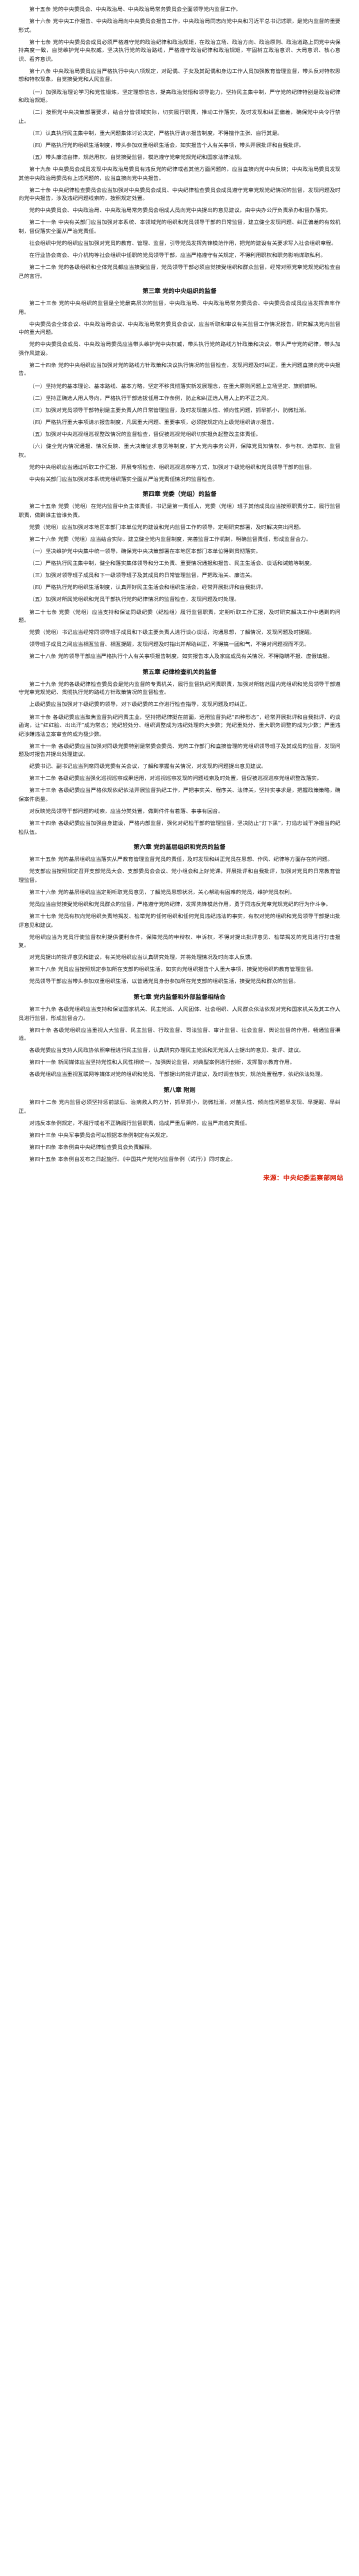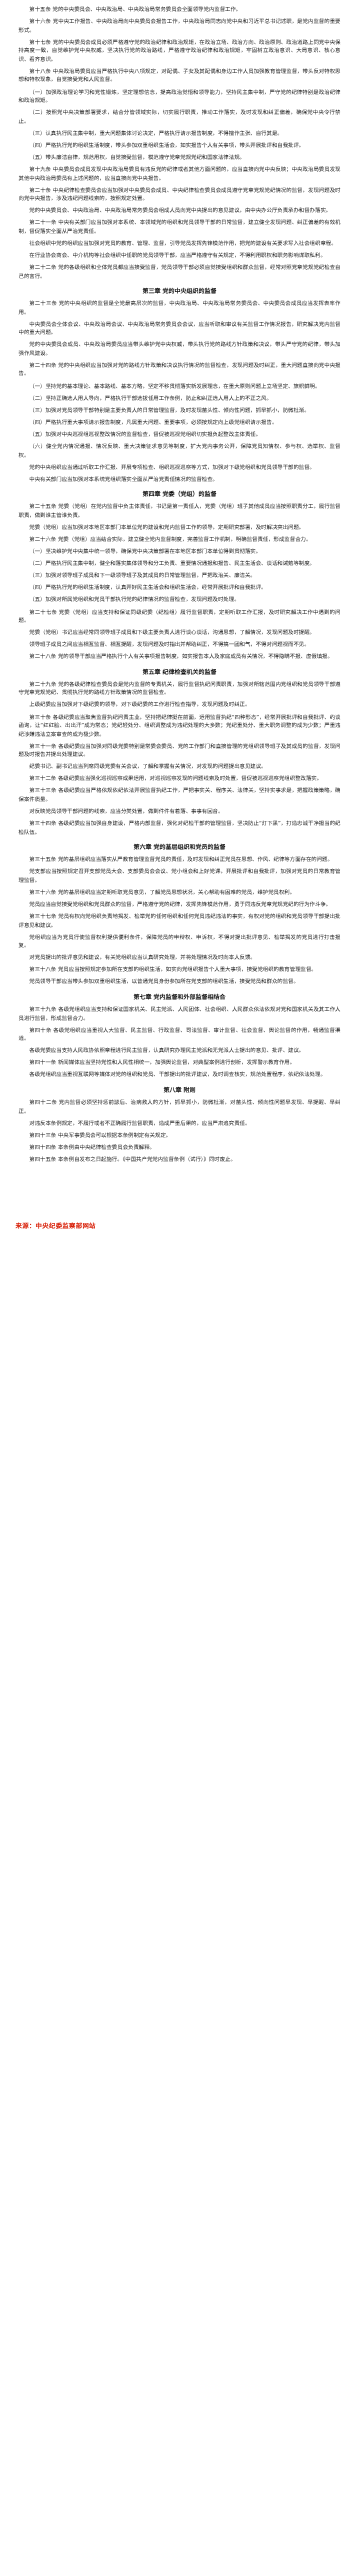--- a/index.html
+++ b/index.html
@@ -34,21 +34,21 @@
     font-size: 6px;
     line-height: 9.3px;
     font-weight: bold;
     text-align: center;
     color: #111111;
   }
   .footer {
     width: 359px;
     box-sizing: border-box;
     padding: 2.1px 15.5px 6.2px 15.5px;
-    margin-top: 48px;
+    text-align: right;
   }
   .source {
     display: inline-block;
     font-size: 6.4px;
     font-weight: bold;
     color: #d81e06;
     letter-spacing: 0.3px;
   }
 </style>
 </head>

